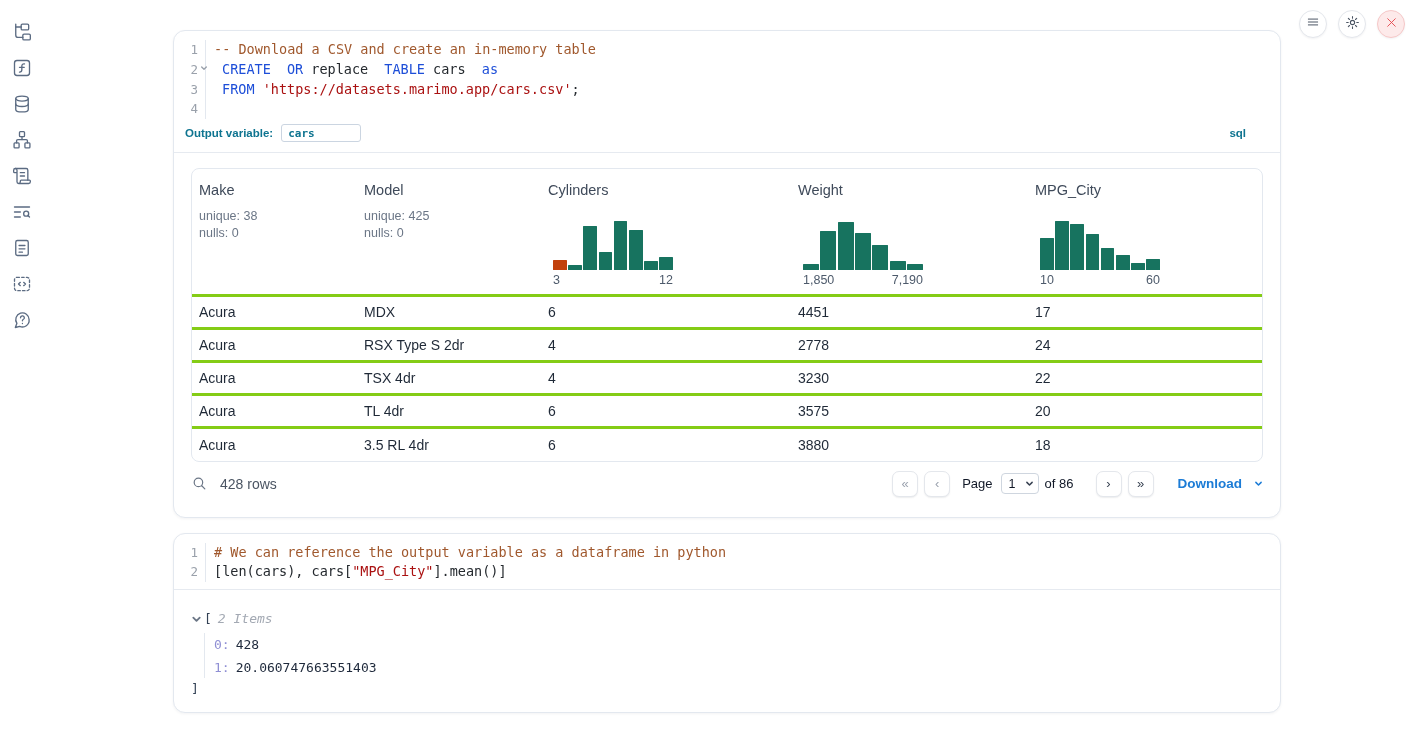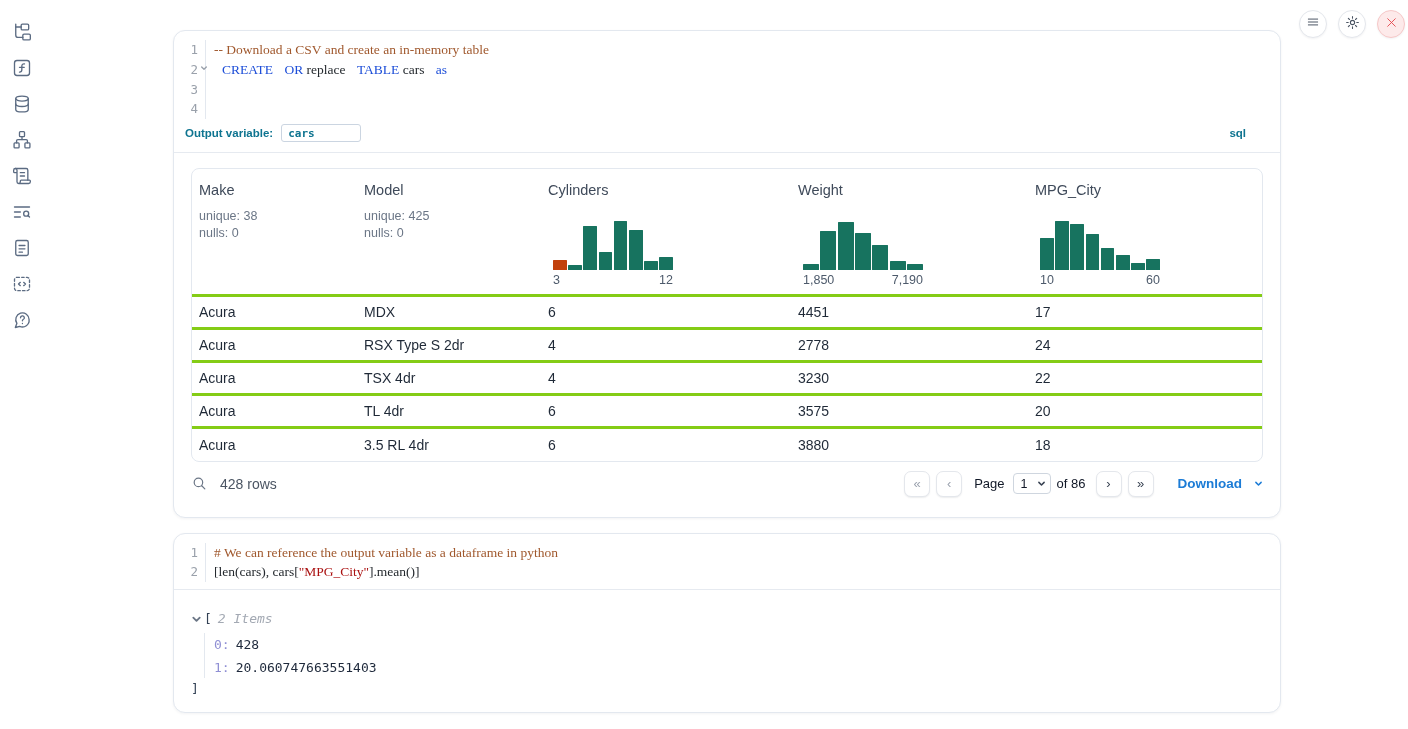--- a/index.html
+++ b/index.html
@@ -30,21 +30,21 @@
 
   .code-area { padding:9px 0 7px 0; }
   .code-line { display:flex; font-family:"DejaVu Sans Mono", monospace;
     font-size:13.5px; line-height:19.8px; }
   .gutter { width:32px; flex:0 0 32px; color:#9aa1ab; font-size:12.5px;
     display:flex; justify-content:flex-end; align-items:center; padding-right:7px;
     border-right:1px solid #e3e8ef; position:relative; }
   .fold { position:absolute; right:-3px; bottom:2px; color:#9aa1ab; }
   .fold svg { width:8px; height:8px; stroke:currentColor; fill:none; stroke-width:2;
     stroke-linecap:round; stroke-linejoin:round; }
-  .code-text { padding-left:8px; white-space:pre; color:#24292e;font-family:Liberation Serif, serif; }
+  .code-text { padding-left:8px; white-space:pre; color:#24292e; }
   .tok-kw { color:#1d4ed8;margin-left:8px; }
   .tok-str { color:#aa1111; }
   .tok-comment { color:#a0582d; }
 
   .outvar-row { height:27px; display:flex; align-items:center; padding:0 34px 12px 11px;
     border-bottom:1px solid #e6eaf0; }
   .outvar-label { font-size:11.5px; font-weight:bold; color:#0e7490; }
   .outvar-input { margin-left:8px; width:80px; height:18px; border:1px solid #cbd5e1;
     border-radius:3px; font-family:"DejaVu Sans Mono", monospace; font-size:11px;
     font-weight:bold; color:#0e7490; padding:0 6px; outline:none; }
@@ -73,21 +73,21 @@
   .pg-btn { width:26px; height:26px; border:1px solid #e4e7ec; border-radius:7px; background:#fff;
     display:flex; align-items:center; justify-content:center; font-size:13px; color:#374151;
     box-shadow:0 1px 1.5px rgba(15,23,42,.08); cursor:pointer; }
   .pg-btn.disabled { color:#9ca3af; }
   .pg-label { font-size:13px; color:#111827; margin:0 2px 0 6px; }
   .pg-select { width:38px; height:21px; border:1px solid #cfd6df; border-radius:4px;
     display:flex; align-items:center; justify-content:space-between; padding:0 4px 0 7px;
     font-size:12.5px; color:#111827; cursor:pointer; }
   .pg-select svg, .dl-link svg { width:9px; height:9px; stroke:#374151; fill:none; stroke-width:2;
     stroke-linecap:round; stroke-linejoin:round; }
-  .pg-total { font-size:13px; color:#111827; margin-right:4px; }
+  .pg-total { font-size:13px; color:#111827; margin-right:16px; }
   .dl-link { margin-left:18px; display:flex; align-items:center; gap:12px; font-size:13.5px;
     font-weight:600; color:#1c7cd6; cursor:pointer; }
   .dl-link svg { stroke:#1c7cd6; }
 
   
   .out-sep { border-top:1px solid #e6eaf0; }
   .tree { font-family:"DejaVu Sans Mono", monospace; font-size:13px;
     padding:20px 0 16px 17px; color:#334155; }
   .tree-head { display:flex; align-items:center; height:16px; }
   .tree-caret { width:11px; height:11px; color:#6b7686; cursor:pointer; margin-right:2px; }
@@ -208,20 +208,21 @@
         <span class="gutter">
             <span>2</span>
           <span class="fold"><svg viewBox="0 0 12 12">
                 <path d="m2.5 4.5 3.5 3.5 3.5-3.5"></path>
               </svg></span>
         </span>
         <span class="code-text"><span class="tok-kw">CREATE</span><span> </span><span class="tok-kw">OR</span><span> replace </span><span class="tok-kw">TABLE</span><span> cars </span><span class="tok-kw">as</span></span>
       </div>
       <div class="code-line">
         <span class="gutter">3</span>
+        <span class="code-text"><span class="tok-kw">FROM</span><span> </span><span class="tok-str">'https://datasets.marimo.app/cars.csv'</span><span>;</span></span>
       </div>
       <div class="code-line">
         <span class="gutter">4</span>
       </div>
     </div>
     <div class="outvar-row">
       <span class="outvar-label">Output variable:</span>
       <input class="outvar-input" value="cars" style="">
       <span class="lang-badge">sql</span>
     </div>

